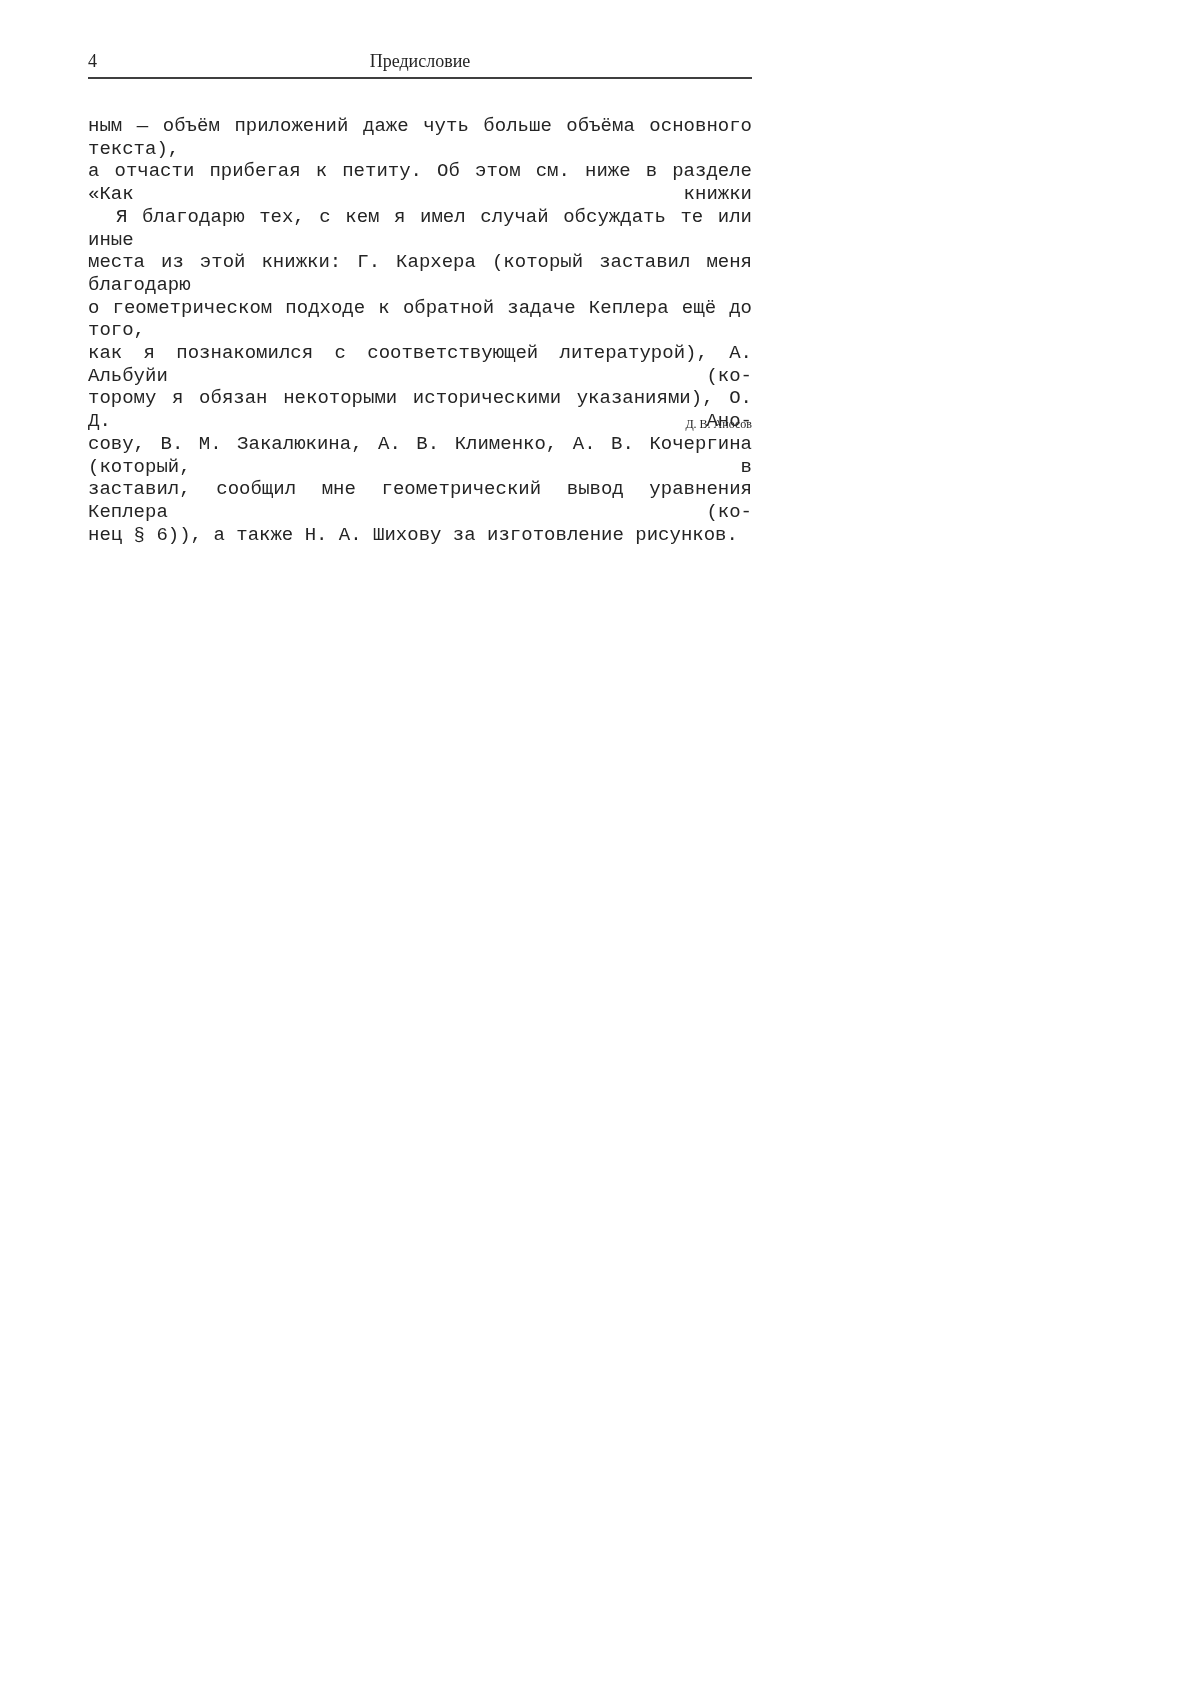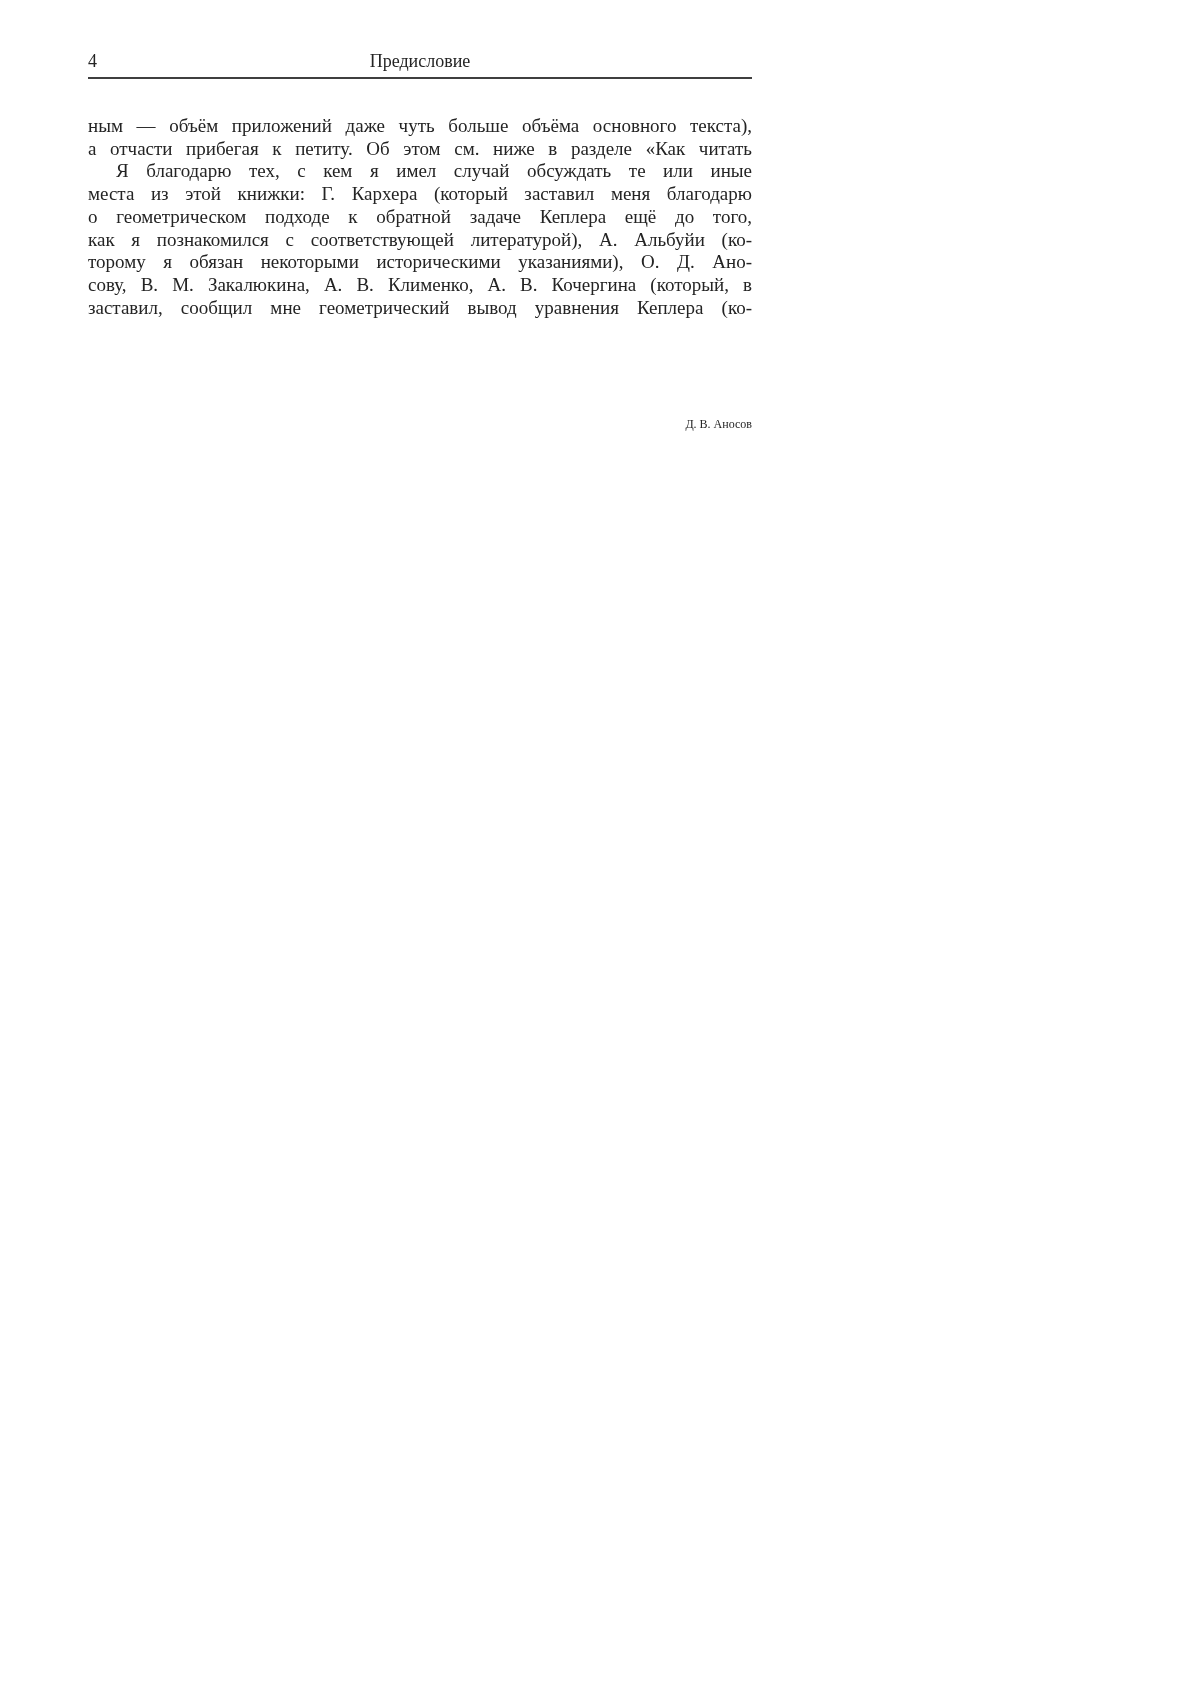--- a/index.html
+++ b/index.html
@@ -44,21 +44,21 @@
     top: 77px;
     height: 2px;
     background: #3f3f3f;
   }
   
   .body-text {
     top: 115px;
     font-size: 19px;
     line-height: 22.7px;
   }
-  .para { margin: 0; }
+  .para { margin: 0; font-family: Liberation Mono, monospace; }
   .line {
     text-align: justify;
     text-align-last: justify;
     text-justify: inter-word;
     white-space: normal;
   }
   .line.last { text-align-last: left; }
   .para.indent .line.first { text-indent: 28px; }
   
   .signature {
@@ -76,28 +76,29 @@
   <div class="column header">
     <span class="page-number">4</span>
     <span class="running-title">Предисловие</span>
   </div>
 
   <div class="column header-rule"></div>
 
   <div class="column body-text">
       <div class="para">
         <div class="line first">ным — объём приложений даже чуть больше объёма основного текста),</div>
-        <div class="line">а отчасти прибегая к петиту. Об этом см. ниже в разделе «Как читать</div>
+        <div class="line">а отчасти прибегая к петиту. Об этом см. ниже в разделе «Как книжки</div>
       </div>
       <div class="para indent">
         <div class="line first">Я благодарю тех, с кем я имел случай обсуждать те или иные</div>
         <div class="line">места из этой книжки: Г. Кархера (который заставил меня благодарю</div>
         <div class="line">о геометрическом подходе к обратной задаче Кеплера ещё до того,</div>
         <div class="line">как я познакомился с соответствующей литературой), А. Альбуйи (ко-</div>
         <div class="line">торому я обязан некоторыми историческими указаниями), О. Д. Ано-</div>
         <div class="line">сову, В. М. Закалюкина, А. В. Клименко, А. В. Кочергина (который, в</div>
         <div class="line">заставил, сообщил мне геометрический вывод уравнения Кеплера (ко-</div>
+        <div class="line last">нец § 6)), а также Н. А. Шихову за изготовление рисунков.</div>
       </div>
     </div>
 
   <div class="column signature">Д. В. Аносов</div>
 
 </div>
 
 </body></html>

